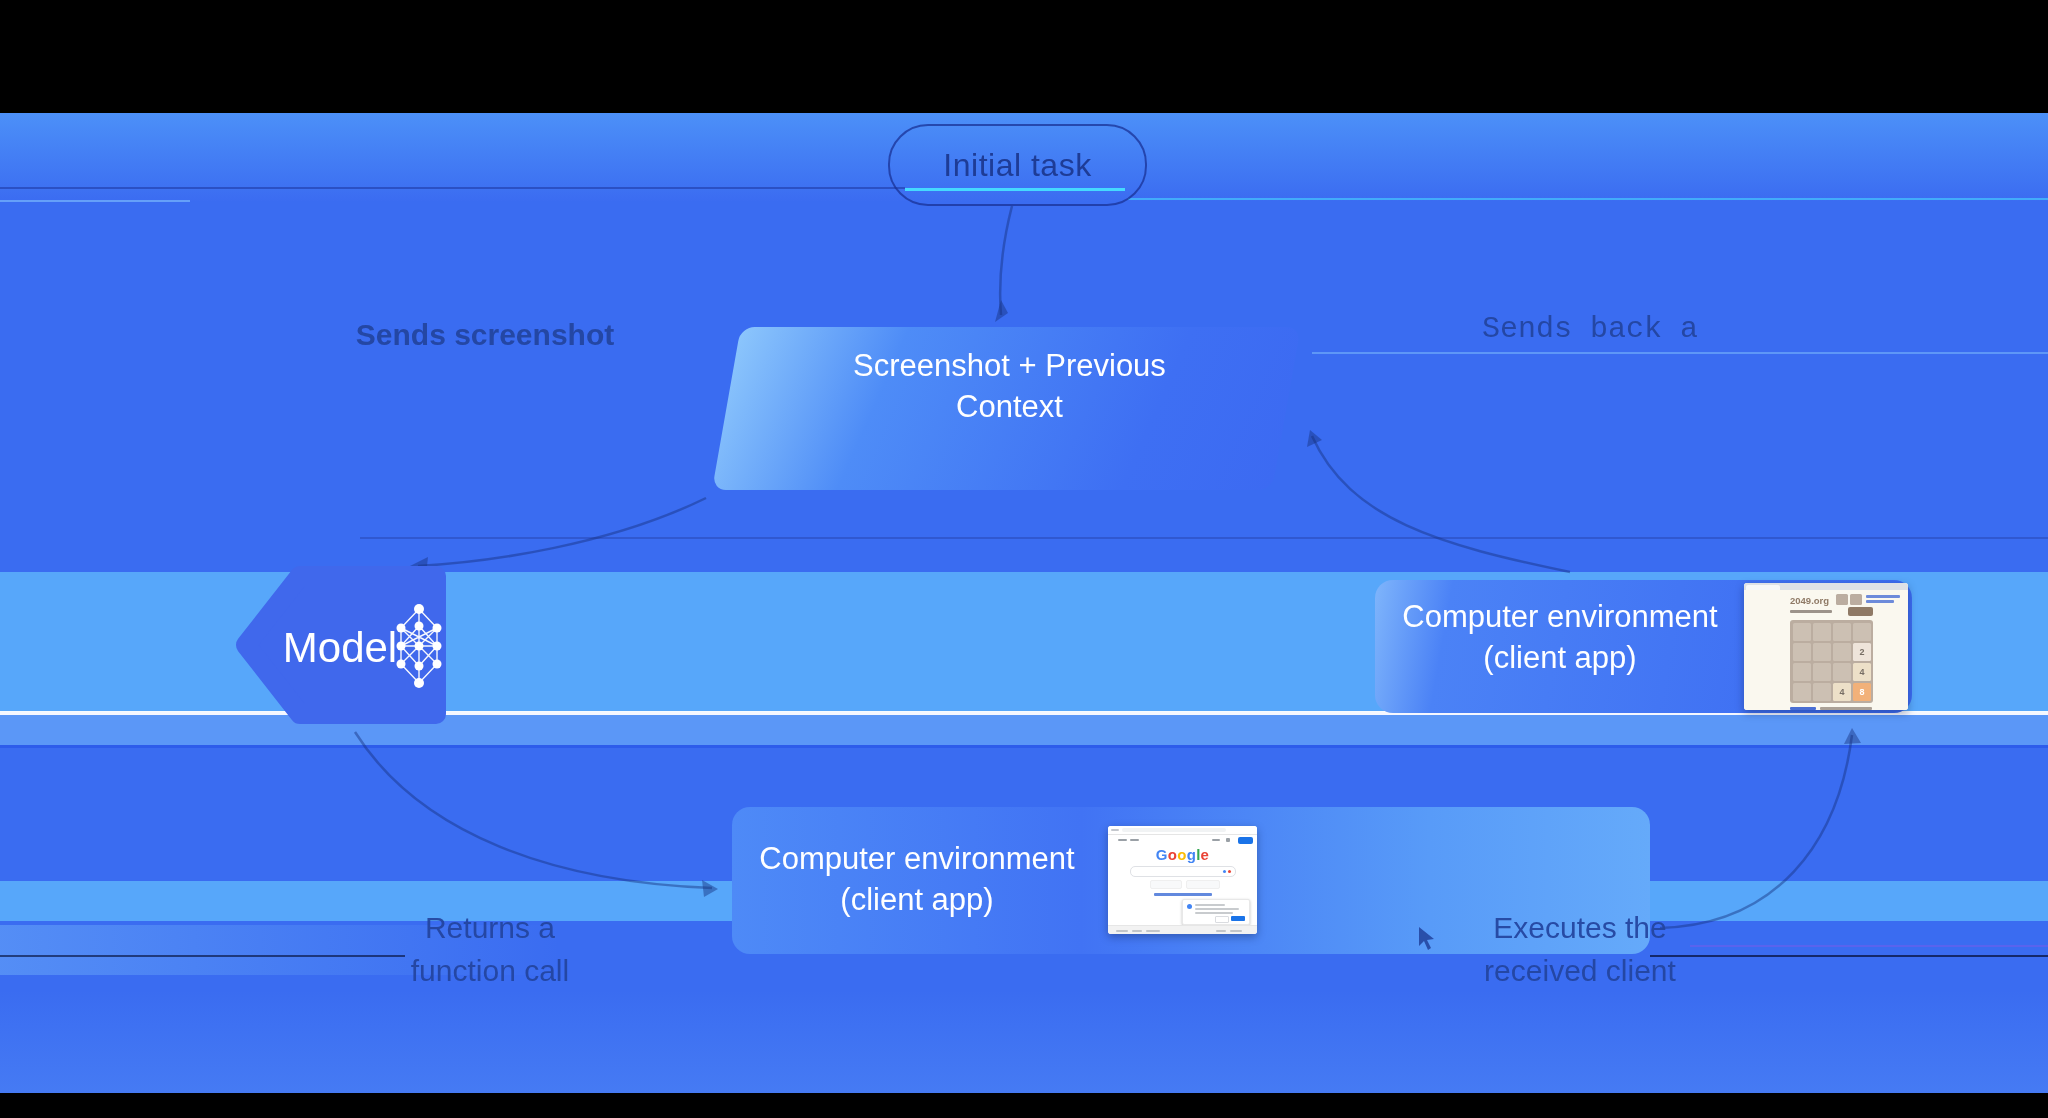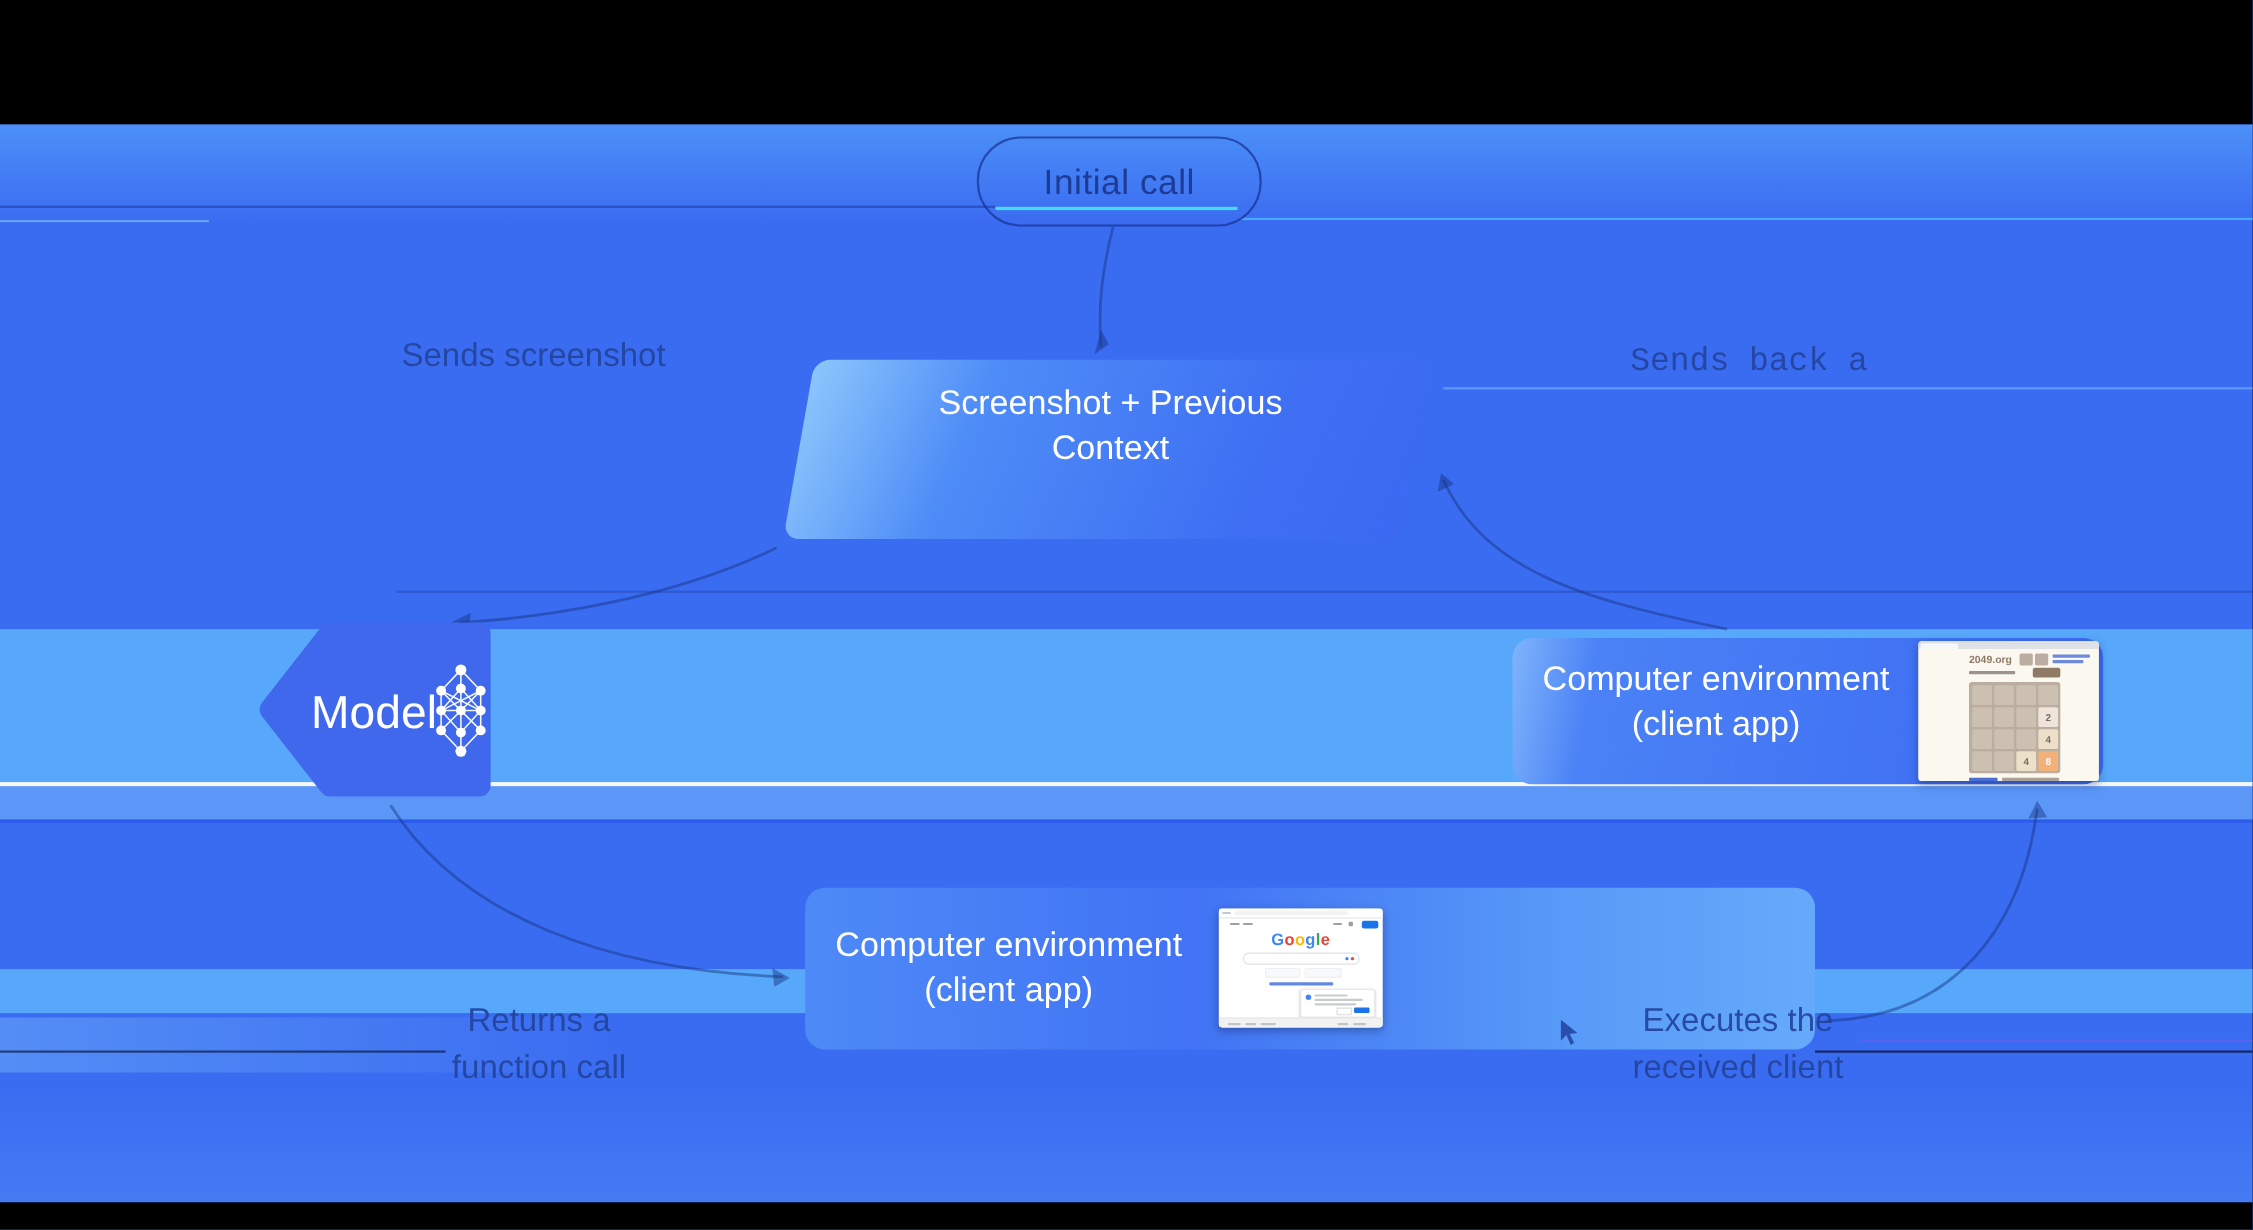--- a/index.html
+++ b/index.html
@@ -37,21 +37,21 @@
   .env-card{position:absolute;border-radius:18px;}
   #env-right{left:1375px;top:580px;width:537px;height:133px;
         background:linear-gradient(100deg,#7FB5FB 0%,#4B82F6 14%,#3F70F3 75%,#3D6CF2 100%);}
   #env-bottom{left:732px;top:807px;width:918px;height:147px;
         background:linear-gradient(90deg,#4E8AF7 0%,#4173F4 38%,#589BF8 76%,#65AAFA 100%);}
   .env-text{position:absolute;color:#fff;font-size:31px;line-height:41px;text-align:center;}
   #env-right-text{left:1385px;top:596px;width:350px;}
   #env-bottom-text{left:742px;top:838px;width:350px;}
   
   .edge-label{position:absolute;color:#23449E;font-size:30px;line-height:43px;text-align:center;opacity:.92;}
-  #lbl-send{left:350px;top:302px;width:270px;}
+  #lbl-send{left:350px;top:313px;width:270px;font-weight:bold;}
   #lbl-shot{left:1455px;top:308px;width:270px;font-family:Liberation Mono, monospace;}
   #lbl-func{left:360px;top:906px;width:260px;}
   #lbl-exec{left:1455px;top:906px;width:250px;}
   
   #game-win{left:1744px;top:583px;width:164px;height:127px;background:#fff;border-radius:3px;
         box-shadow:0 3px 8px rgba(10,20,60,.35);overflow:hidden;}
   #game-tabbar{left:0;top:0;width:164px;height:7px;background:#DEE1E6;}
   #game-tab{left:2px;top:1.5px;width:34px;height:5.5px;background:#F6F7F8;border-radius:2px 2px 0 0;}
   #game-page{left:0;top:7px;width:164px;height:120px;background:#FAF8EF;}
   #game-logo{left:46px;top:5px;font-size:9.5px;font-weight:bold;color:#8F7A66;}
@@ -119,21 +119,21 @@
     <g fill="#16307F" opacity="0.45" stroke="none">
       <polygon points="995,322 1008,313 1001,300"></polygon>
       <polygon points="410,566 428,557 426,575"></polygon>
       <polygon points="718,889 702,880 704,897"></polygon>
       <polygon points="1852,728 1844,744 1861,743"></polygon>
       <polygon points="1310,430 1307,447 1322,440"></polygon>
     </g>
   </svg>
 
   <div class="abs" id="pill">
-    <span>Initial call</span>
+    <span>Initial task</span>
   </div>
 
   <div class="abs" id="context-shape"></div>
   <div class="abs" id="context-text">
     <div>Screenshot + Previous</div>
     <div>Context</div>
   </div>
 
   <svg class="abs" id="model-svg" width="228" height="162" viewBox="0 0 228 162">
     <path d="M14,81 L68,12 L204,12 L204,150 L68,150 Z" fill="#4068EC" stroke="#4068EC" stroke-width="20" stroke-linejoin="round"></path>

